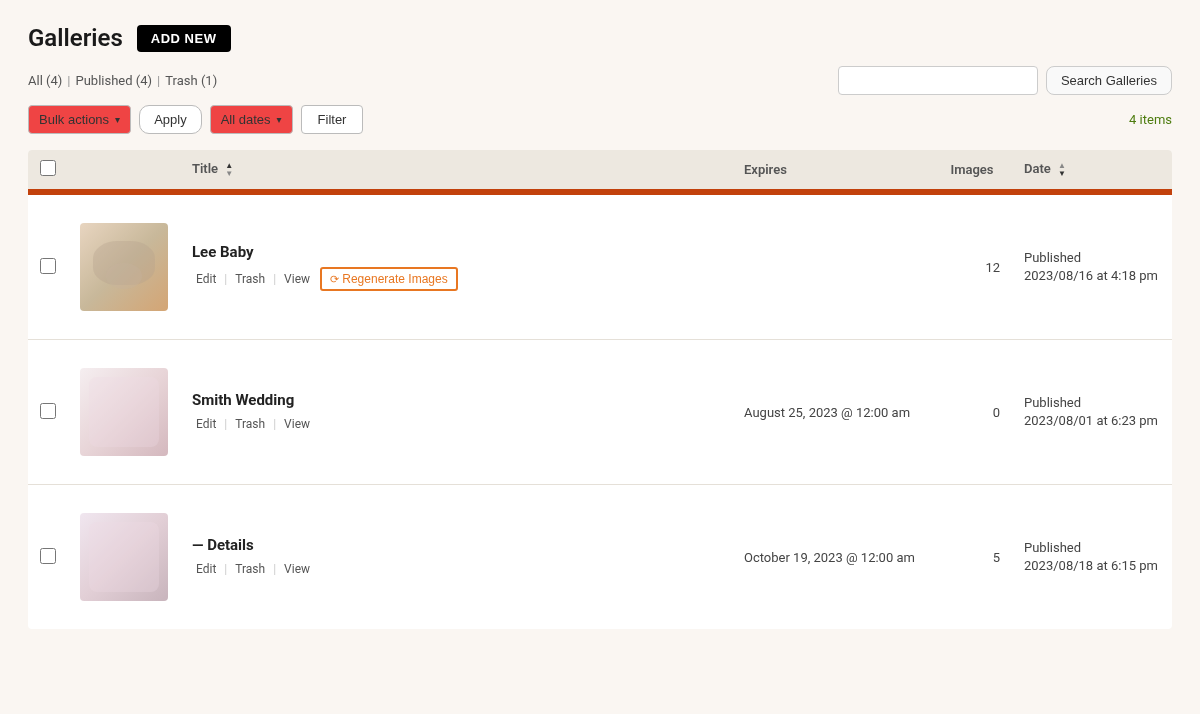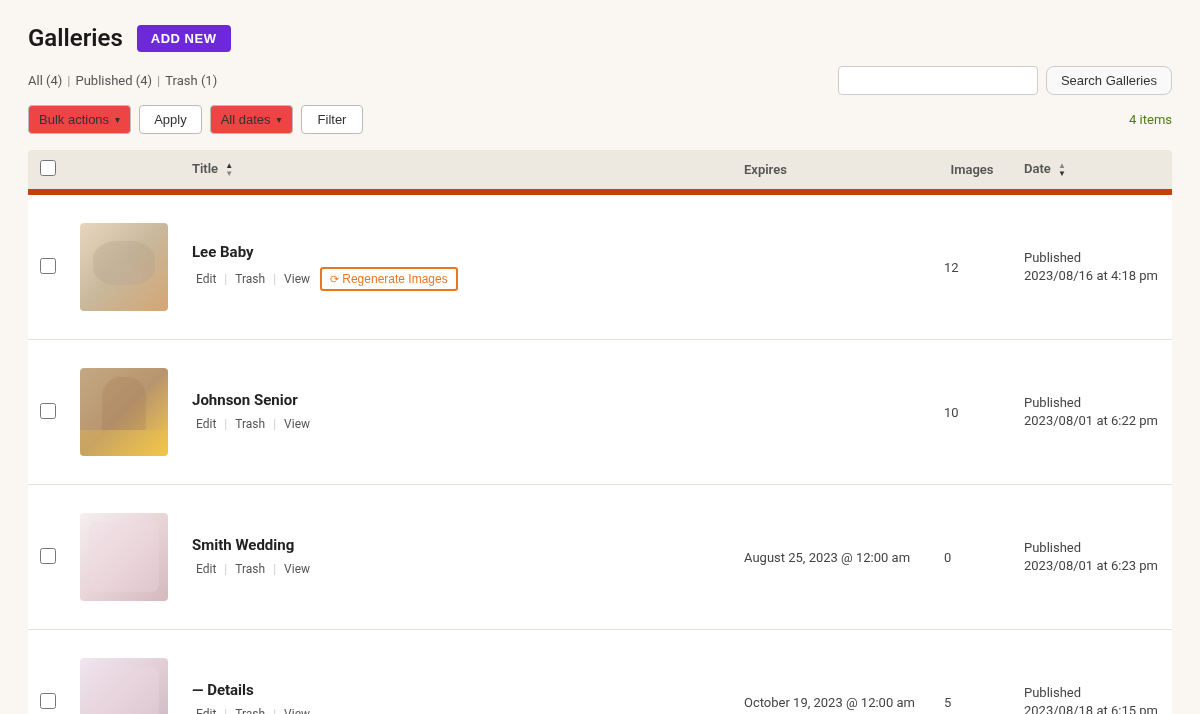--- a/index.html
+++ b/index.html
@@ -20,21 +20,21 @@
       align-items: center;
       margin-bottom: 14px;
       gap: 14px;
     }
     .page-title {
       font-size: 24px;
       font-weight: 600;
       color: #1a1a1a;
     }
     .add-new-btn {
-      background: #6d28d9;
+      background: #000000;
       color: #fff;
       border: none;
       border-radius: 4px;
       padding: 6px 14px;
       font-size: 13px;
       font-weight: 700;
       cursor: pointer;
       letter-spacing: 0.04em;
       text-transform: uppercase;
     }
@@ -102,21 +102,21 @@
       background: #ef4444;
       cursor: pointer;
       display: flex;
       align-items: center;
       gap: 6px;
       color: #333;
     }
     .select-btn .chevron { font-size: 10px; }
     .apply-btn {
       border: 1px solid #bbb;
-      border-radius: 4px;
+      border-radius: 10px;
       padding: 6px 14px;
       font-size: 13px;
       background: #fff;
       cursor: pointer;
       color: #333;
     }
     .filter-btn {
       border: 1px solid #bbb;
       border-radius: 4px;
       padding: 6px 16px;
@@ -158,21 +158,21 @@
     .col-date { width: 160px; }
 
     .gallery-table tbody tr {
       border-bottom: 1px solid #e5e0d8;
     }
     .gallery-table tbody tr:last-child { border-bottom: none; }
     .gallery-table td {
       padding: 28px 12px;
       vertical-align: middle;
     }
-    .gallery-table td.center { text-align: left; }
+    .gallery-table td.center { text-align: right; }
     
     .thumb-placeholder {
       width: 88px;
       height: 88px;
       border-radius: 4px;
       display: flex;
       align-items: center;
       justify-content: center;
       font-size: 10px;
       color: #999;
@@ -345,45 +345,20 @@
       </td>
       <td class="expires-cell"></td>
       <td class="images-count center">12</td>
       <td class="date-cell">Published<br>2023/08/16 at 4:18 pm</td>
     </tr>
         <tr>
       <td>
         <input type="checkbox" style="">
       </td>
       <td>
-        <div class="thumb-placeholder" style="background:linear-gradient(135deg, #c4a882 0%, #b8956e 50%, #f5c84a 100%); position:relative; overflow:hidden; width:88px; height:88px; border-radius:4px;">
-          <div style="position:absolute;top:10%;left:25%;width:50%;height:60%;background:rgba(160,120,80,0.25);border-radius:40% 40% 0 0"></div>
-                <div style="position:absolute;bottom:0;left:0;width:100%;height:30%;background:rgba(240,200,70,0.3)"></div>
-        </div>
-      </td>
-      <td>
-        <div class="row-title">Johnson Senior</div>
-        <div class="row-actions">
-          <a class="row-action-link">Edit</a>
-              <span class="row-action-sep">|</span>
-              <a class="row-action-link">Trash</a>
-              <span class="row-action-sep">|</span>
-              <a class="row-action-link">View</a>
-
-        </div>
-      </td>
-      <td class="expires-cell"></td>
-      <td class="images-count center">10</td>
-      <td class="date-cell">Published<br>2023/08/01 at 6:22 pm</td>
-    </tr>
-        <tr>
-      <td>
-        <input type="checkbox" style="">
-      </td>
-      <td>
         <div class="thumb-placeholder" style="background:linear-gradient(135deg, #f5eef0 0%, #e8d5d8 50%, #d4b8be 100%); position:relative; overflow:hidden; width:88px; height:88px; border-radius:4px;">
           <div style="position:absolute;top:10%;left:10%;width:80%;height:80%;background:rgba(240,220,230,0.3);border-radius:8px"></div>
         </div>
       </td>
       <td>
         <div class="row-title">Smith Wedding</div>
         <div class="row-actions">
           <a class="row-action-link">Edit</a>
               <span class="row-action-sep">|</span>
               <a class="row-action-link">Trash</a>

